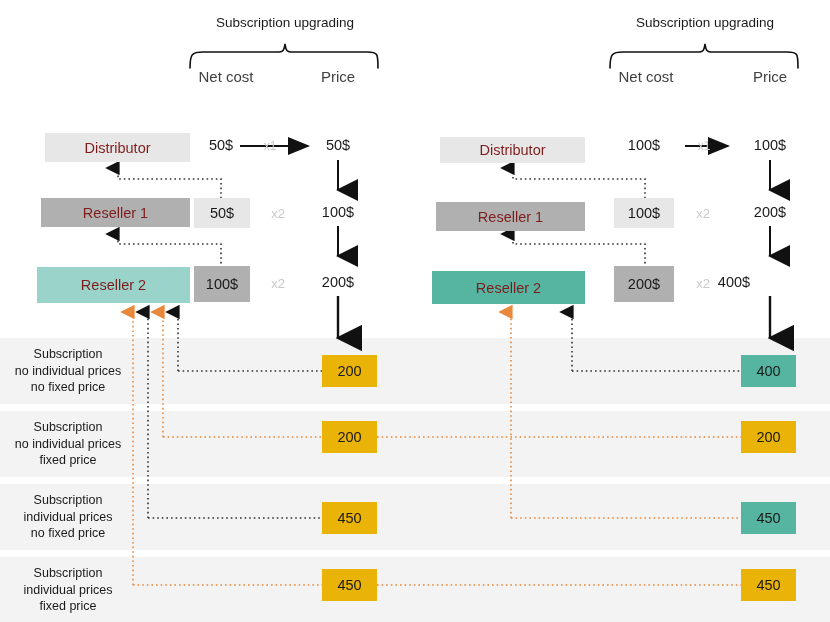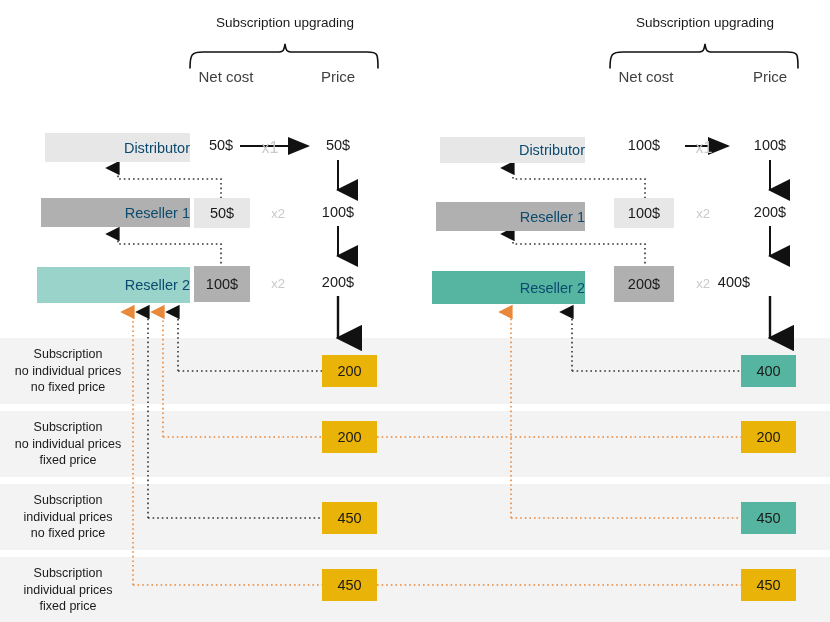--- a/index.html
+++ b/index.html
@@ -15,39 +15,39 @@
   
   .section-title{
     font-size:13.5px;text-align:center;white-space:nowrap;color:#1a1a1a;
   }
   .col-head{
     font-size:15px;text-align:center;white-space:nowrap;color:#404040;
   }
 
   
   .ent{
-    display:flex;align-items:center;justify-content:flex-end;
-    font-size:14.5px;color:#0c4a6e;white-space:nowrap;
+    display:flex;align-items:center;justify-content:center;
+    font-size:14.5px;color:#7f1d1d;white-space:nowrap;
   }
   .ent.distributor{background:#e7e7e7;}
   .ent.reseller1{background:#b0b0b0;}
   .ent.reseller2-light{background:#99d3c9;}
   .ent.reseller2-dark{background:#55b5a1;}
 
   
   .chip{
     display:flex;align-items:center;justify-content:center;
     font-size:14.5px;color:#1a1a1a;white-space:nowrap;
   }
   .chip.light{background:#e7e7e7;}
   .chip.mid{background:#b0b0b0;}
 
   
   .mult{font-size:13px;color:#c9c9c9;white-space:nowrap;text-align:center;}
-  .mult.inline{font-size:16px;color:#c9c9c9;}
+  .mult.inline{font-size:12px;color:#c9c9c9;}
 
   
   .price{font-size:14.5px;color:#1a1a1a;white-space:nowrap;text-align:center;}
   .row-label{
     font-size:12.5px;line-height:16.5px;color:#1a1a1a;text-align:center;
     display:flex;flex-direction:column;align-items:center;justify-content:center;
   }
   .result{
     display:flex;align-items:center;justify-content:center;
     font-size:14.5px;color:#1a1a1a;

